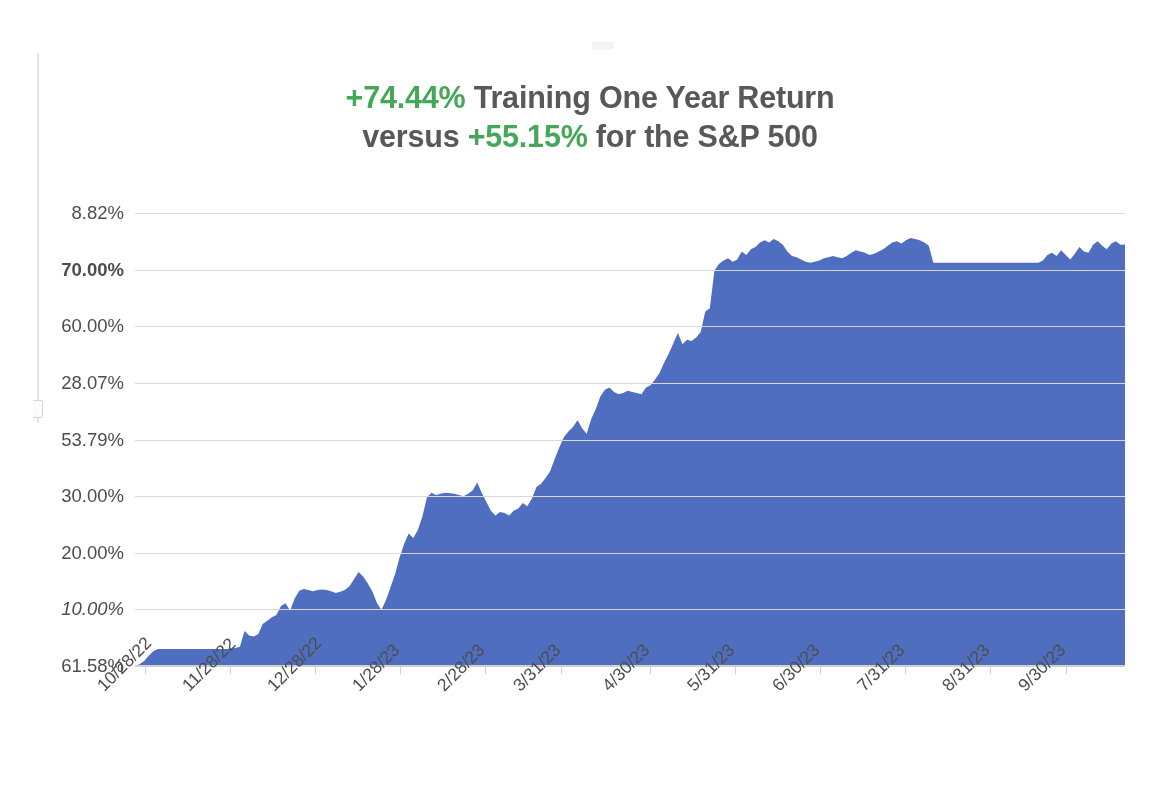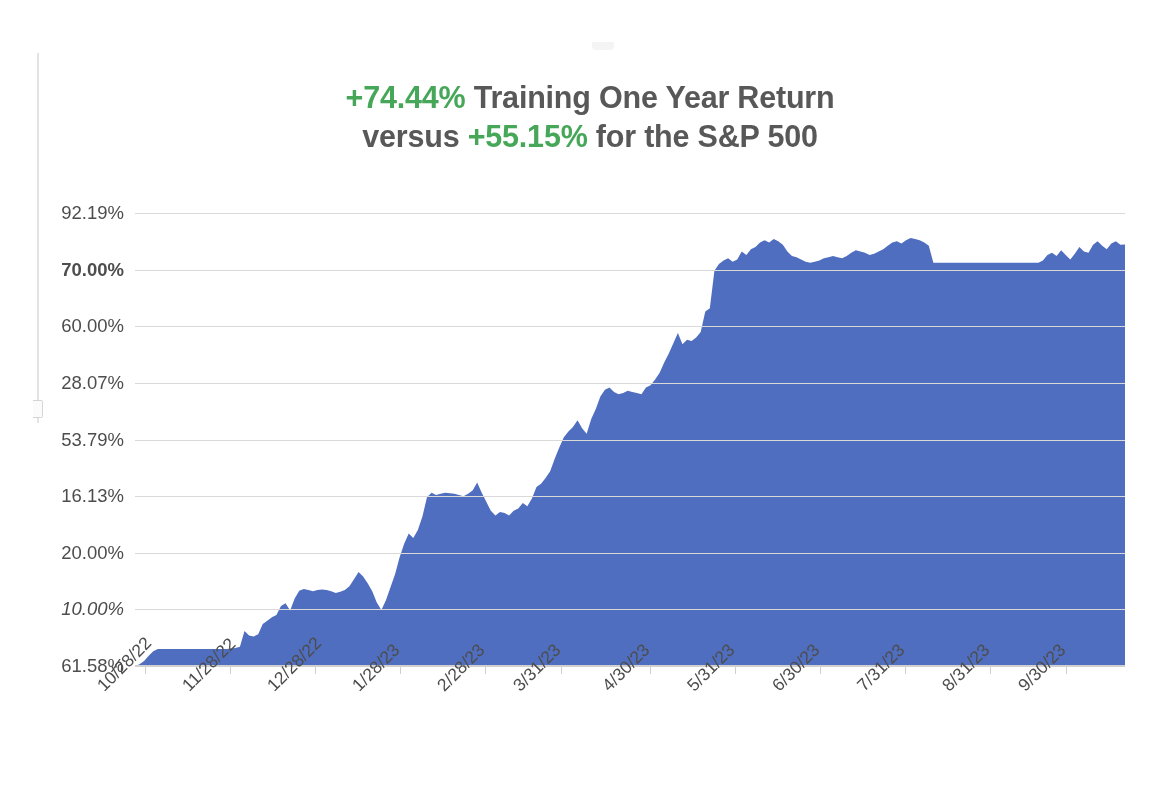--- a/index.html
+++ b/index.html
@@ -172,26 +172,26 @@
       <div class="gridline" style="top: 169.875px;"></div>
       <div class="gridline" style="top: 113.25px;"></div>
       <div class="gridline" style="top: 56.625px;"></div>
       <div class="gridline" style="top: 0px;"></div>
     </div>
 
   <div class="ylabels-host" id="ylabels-host">
       <div class="ylab" style="top: 666px;">61.58%</div>
       <div class="ylab" style="top: 609.375px; font-style: italic;">10.00%</div>
       <div class="ylab" style="top: 552.75px;">20.00%</div>
-      <div class="ylab" style="top: 496.125px;">16.13%</div>
+      <div class="ylab" style="top: 496.125px;">30.00%</div>
       <div class="ylab" style="top: 439.5px;">53.79%</div>
       <div class="ylab" style="top: 382.875px;">28.07%</div>
       <div class="ylab" style="top: 326.25px;">60.00%</div>
       <div class="ylab" style="top: 269.625px; font-weight: bold;">70.00%</div>
-      <div class="ylab" style="top: 213px;">92.19%</div>
+      <div class="ylab" style="top: 213px;">8.82%</div>
     </div>
   <div id="xaxis-host">
       <div class="xtick" style="left: 144.9px;"></div>
       <div class="xlab" style="left: 92.9px;">10/28/22</div>
       <div class="xtick" style="left: 230.04px;"></div>
       <div class="xlab" style="left: 178.04px;">11/28/22</div>
       <div class="xtick" style="left: 315.18px;"></div>
       <div class="xlab" style="left: 263.18px;">12/28/22</div>
       <div class="xtick" style="left: 400.32px;"></div>
       <div class="xlab" style="left: 348.32px;">1/28/23</div>

